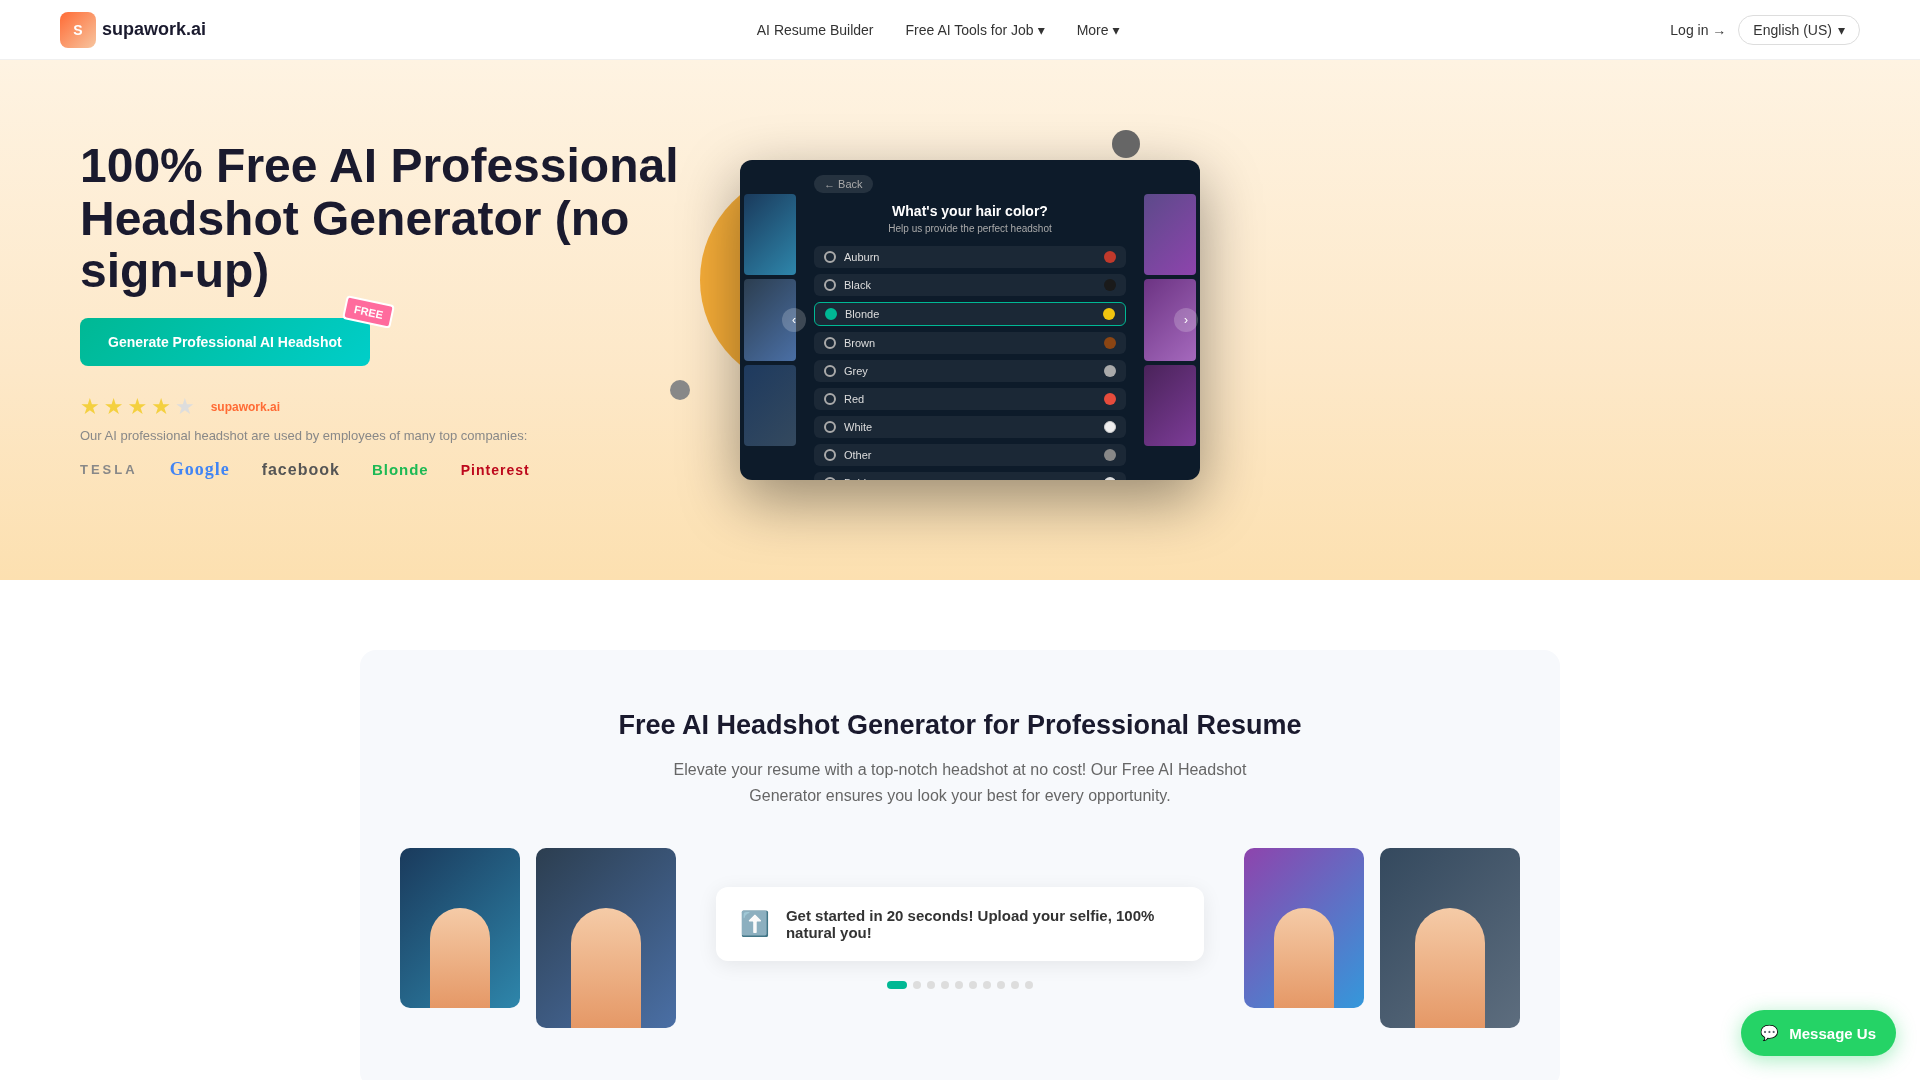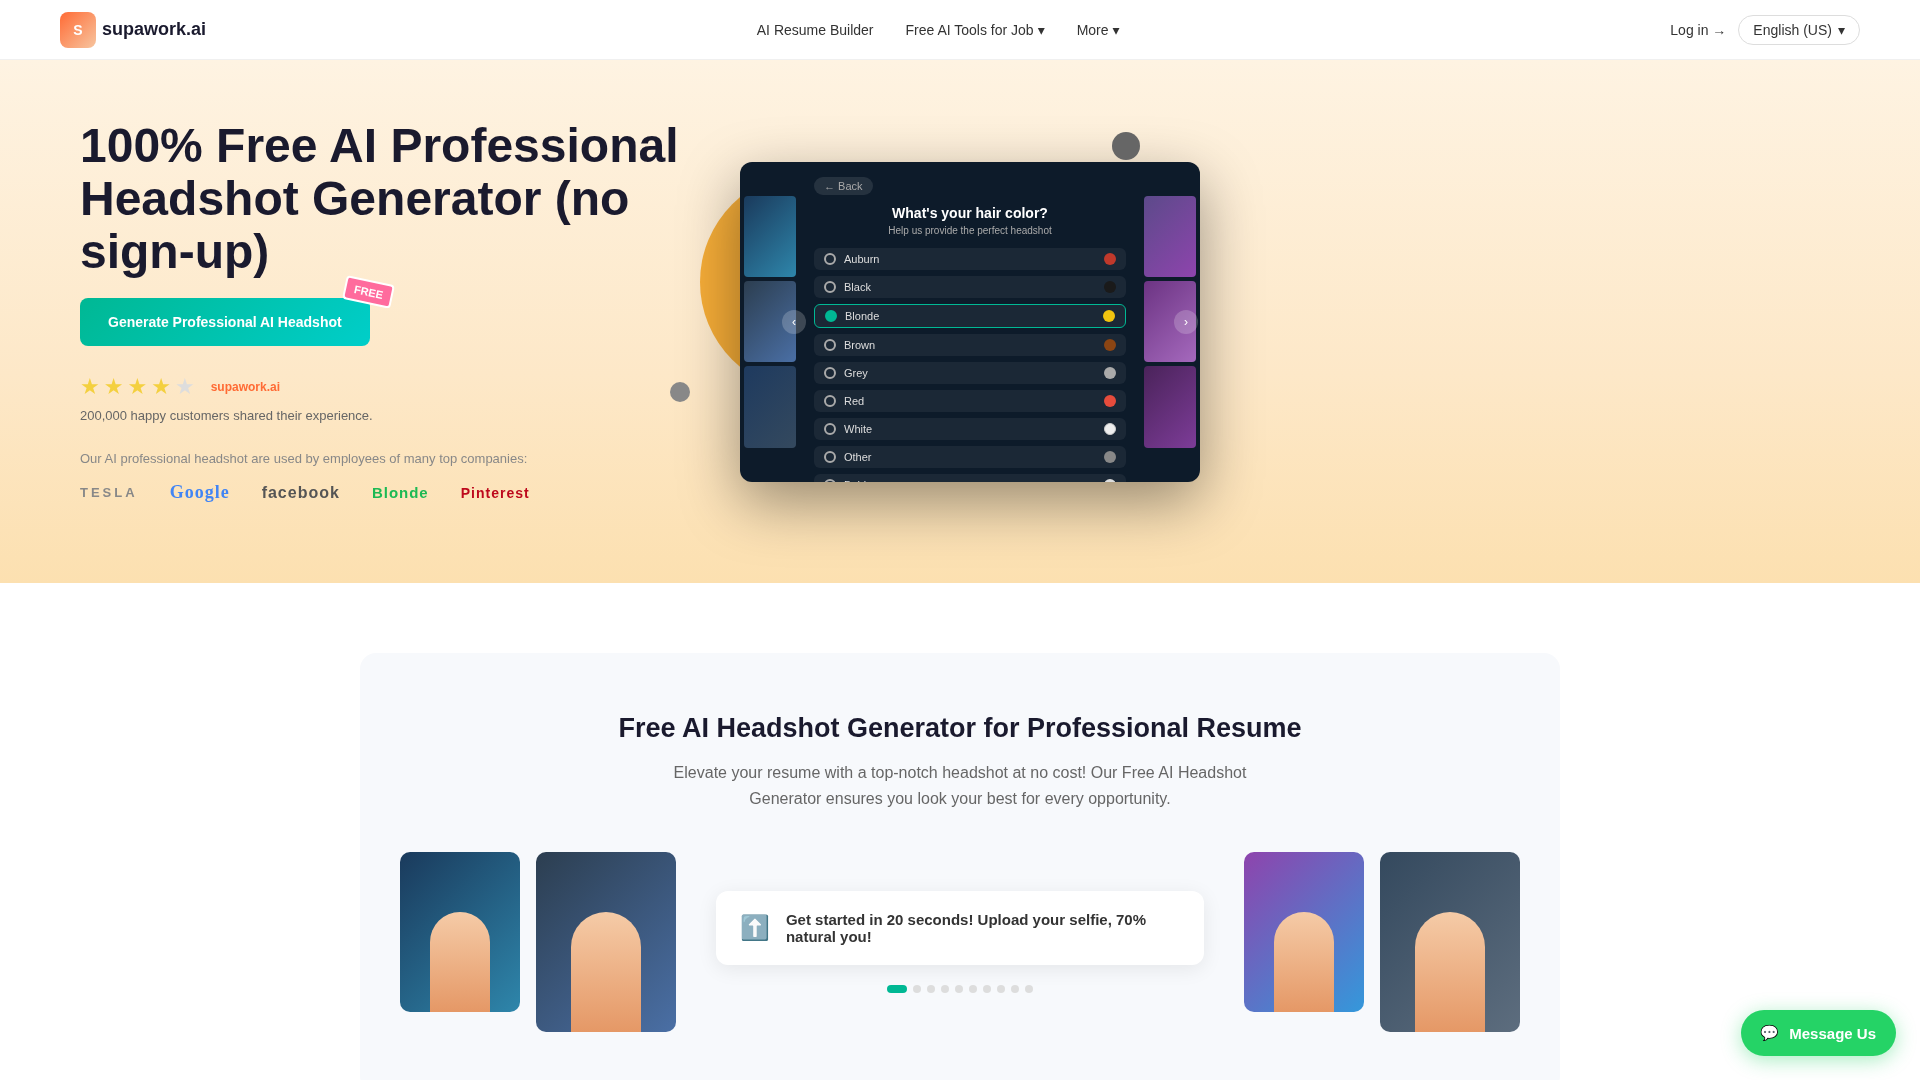--- a/index.html
+++ b/index.html
@@ -179,21 +179,20 @@
     </div>
 
     <div class="stars">
       <span class="star">★</span>
       <span class="star">★</span>
       <span class="star">★</span>
       <span class="star">★</span>
       <span class="star" style="color:#ddd;">★</span>
       <span class="supawork-logo-small" style="margin-left:12px;">supawork.ai</span>
     </div>
-    <p class="happy-customers">200,000 happy customers shared their experience.</p>
 
     <p class="used-by">Our AI professional headshot are used by employees of many top companies:</p>
     <div class="company-logos">
       <span class="company-logo tesla">TESLA</span>
       <span class="company-logo google">Google</span>
       <span class="company-logo facebook">facebook</span>
       <span class="company-logo spotify">Blonde</span>
       <span class="company-logo pinterest">Pinterest</span>
     </div>
   </div>
@@ -312,21 +311,21 @@
         <div class="headshot-card large">
           <div class="headshot-bg" style="background:linear-gradient(135deg,#2c3e50,#4a6fa5); display:flex; align-items:flex-end; justify-content:center;">
             <div style="width:70px;height:120px;background:linear-gradient(180deg,#f5cba7,#e59866);border-radius:35px 35px 0 0;"></div>
           </div>
         </div>
       </div>
 
       <div class="section2-right">
         <div class="get-started-row">
           <div class="get-started-icon">⬆️</div>
-          <span class="get-started-text">Get started in 20 seconds! Upload your selfie, 70% natural you!</span>
+          <span class="get-started-text">Get started in 20 seconds! Upload your selfie, 100% natural you!</span>
         </div>
         <div class="progress-dots">
           <div class="dot active"></div>
           <div class="dot"></div>
           <div class="dot"></div>
           <div class="dot"></div>
           <div class="dot"></div>
           <div class="dot"></div>
           <div class="dot"></div>
           <div class="dot"></div>

